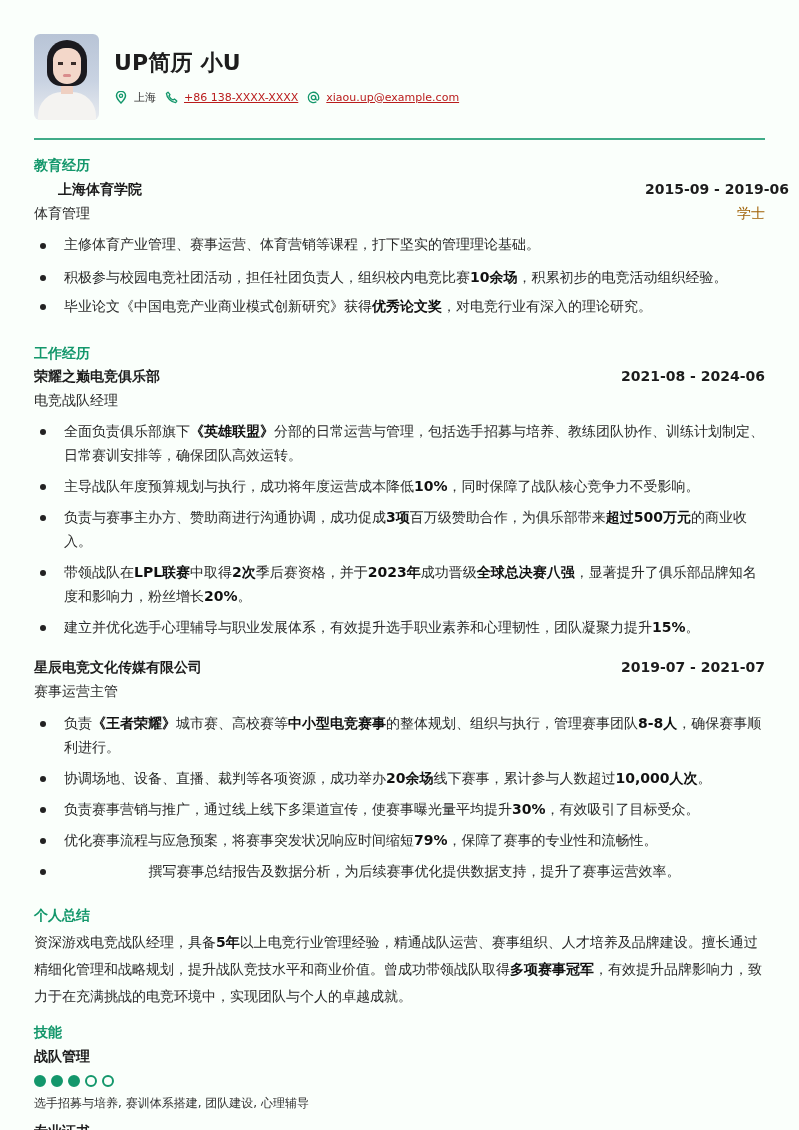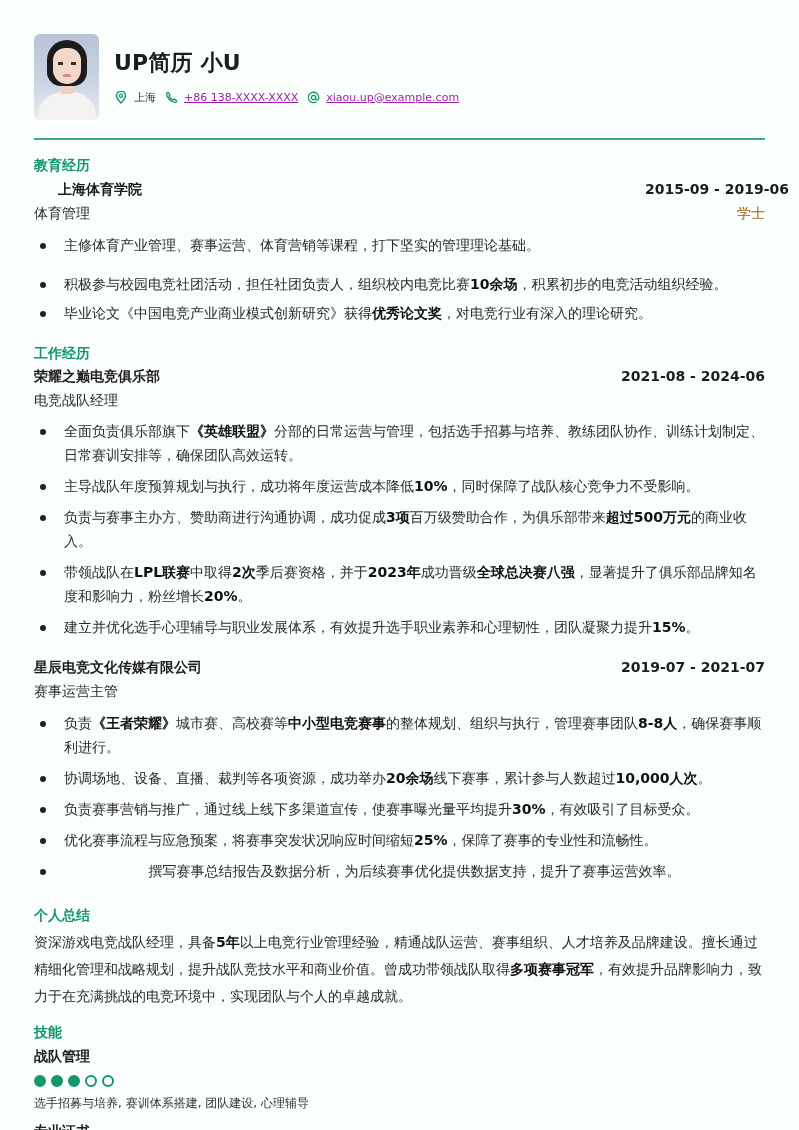--- a/index.html
+++ b/index.html
@@ -27,21 +27,21 @@
     .name {
       position: absolute; left: 80px; top: 14px;
       font-size: 22px; font-weight: 700; color: #1d1d1d; letter-spacing: 0.2px; text-align: center;
     }
     .contacts {
       position: absolute; left: 80px; top: 54px; height: 18px;
       display: flex; align-items: center; font-size: 11px; color: #333;
     }
     .contact { display: flex; align-items: center; margin-right: 8px; }
     .contact .ic { width: 14px; height: 14px; margin-right: 6px; display: inline-flex; align-items:center; justify-content:center; }
-    .contact a { color: #a21caf; text-decoration: underline; }
+    .contact a { color: #b91c1c; text-decoration: underline; }
 
     .rule { position: absolute; left: 0; top: 138px; width: 731px; height: 2px; background: #1f9d73; opacity: 0.85; }
 
     .section-title {
       position: absolute; left: 0; font-size: 14px; font-weight: 700; color: #13976b;
     }
     .entry-row { position: absolute; left: 0; width: 731px; height: 20px; }
     .entry-title { position: absolute; left: 0; top: 0; font-size: 14px; font-weight: 700; color: #1c1c1c; }
     .entry-date { position: absolute; right: 0; top: 0; font-size: 14px; font-weight: 700; color: #1c1c1c; }
     .entry-sub { position: absolute; left: 0; font-size: 14px; color: #2a2a2a; }
@@ -114,21 +114,21 @@
   <div class="rule"></div>
 
   <div class="section-title" style="top:157px;">教育经历</div>
   <div class="entry-row" style="top:181px;margin-left:24px;">
     <div class="entry-title">上海体育学院</div>
     <div class="entry-date">2015-09 - 2019-06</div>
   </div>
   <div class="entry-sub" style="top:205px;">体育管理</div>
   <div class="entry-sub-right" style="top:205px;">学士</div>
   <ul class="bullets" style="top:233px; line-height:24px;">
-      <li style="margin-bottom: 15px;"><span>主修体育产业管理、赛事运营、体育营销等课程，打下坚实的管理理论基础。</span></li>
+      <li style="margin-bottom: 8px; font-family: Liberation Mono, monospace;"><span>主修体育产业管理、赛事运营、体育营销等课程，打下坚实的管理理论基础。</span></li>
       <li style="margin-bottom: 5px;"><span>积极参与校园电竞社团活动，担任社团负责人，组织校内电竞比赛</span><b>10余场</b><span>，积累初步的电竞活动组织经验。</span></li>
       <li style="margin-bottom: 5px;"><span>毕业论文《中国电竞产业商业模式创新研究》获得</span><b>优秀论文奖</b><span>，对电竞行业有深入的理论研究。</span></li>
     </ul>
 
   <div class="section-title" style="top:345px;">工作经历</div>
   <div class="entry-row" style="top:368px;">
     <div class="entry-title">荣耀之巅电竞俱乐部</div>
     <div class="entry-date">2021-08 - 2024-06</div>
   </div>
   <div class="entry-sub" style="top:392px;">电竞战队经理</div>
@@ -142,21 +142,21 @@
 
   <div class="entry-row" style="top:659px;">
     <div class="entry-title">星辰电竞文化传媒有限公司</div>
     <div class="entry-date">2019-07 - 2021-07</div>
   </div>
   <div class="entry-sub" style="top:683px;">赛事运营主管</div>
   <ul class="bullets" style="top:711px;">
       <li style="margin-bottom: 7px;"><span>负责</span><b>《王者荣耀》</b><span>城市赛、高校赛等</span><b>中小型电竞赛事</b><span>的整体规划、组织与执行，管理赛事团队</span><b>8-8人</b><span>，确保赛事顺利进行。</span></li>
       <li style="margin-bottom: 7px;"><span>协调场地、设备、直播、裁判等各项资源，成功举办</span><b>20余场</b><span>线下赛事，累计参与人数超过</span><b>10,000人次</b><span>。</span></li>
       <li style="margin-bottom: 7px;"><span>负责赛事营销与推广，通过线上线下多渠道宣传，使赛事曝光量平均提升</span><b>30%</b><span>，有效吸引了目标受众。</span></li>
-      <li style="margin-bottom: 7px;"><span>优化赛事流程与应急预案，将赛事突发状况响应时间缩短</span><b>25%</b><span>，保障了赛事的专业性和流畅性。</span></li>
+      <li style="margin-bottom: 7px;"><span>优化赛事流程与应急预案，将赛事突发状况响应时间缩短</span><b>79%</b><span>，保障了赛事的专业性和流畅性。</span></li>
       <li style="margin-bottom: 7px; text-align: center;"><span>撰写赛事总结报告及数据分析，为后续赛事优化提供数据支持，提升了赛事运营效率。</span></li>
     </ul>
 
   <div class="section-title" style="top:907px;">个人总结</div>
   <div class="para" style="top:929px;"><span>资深游戏电竞战队经理，具备</span><b>5年</b><span>以上电竞行业管理经验，精通战队运营、赛事组织、人才培养及品牌建设。擅长通过精细化管理和战略规划，提升战队竞技水平和商业价值。曾成功带领战队取得</span><b>多项赛事冠军</b><span>，有效提升品牌影响力，致力于在充满挑战的电竞环境中，实现团队与个人的卓越成就。</span></div>
 
   <div class="section-title" style="top:1024px;">技能</div>
   <div class="skill-name" style="top:1048px;">战队管理</div>
   <div class="dots" style="top:1075px;">
       <span class="dot filled"></span>

